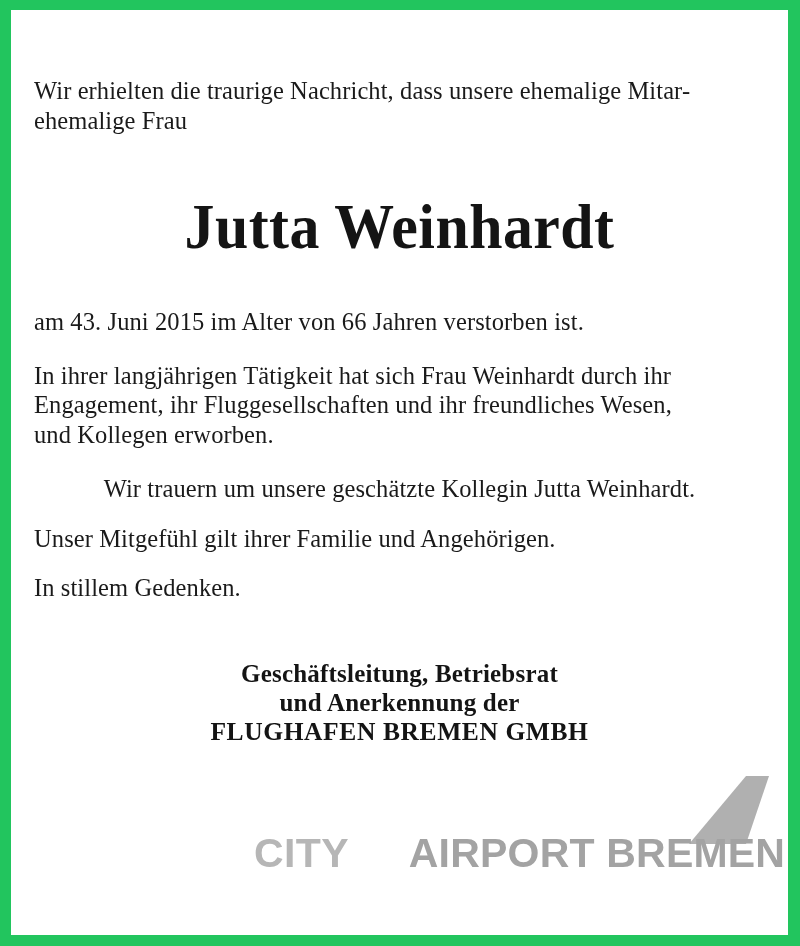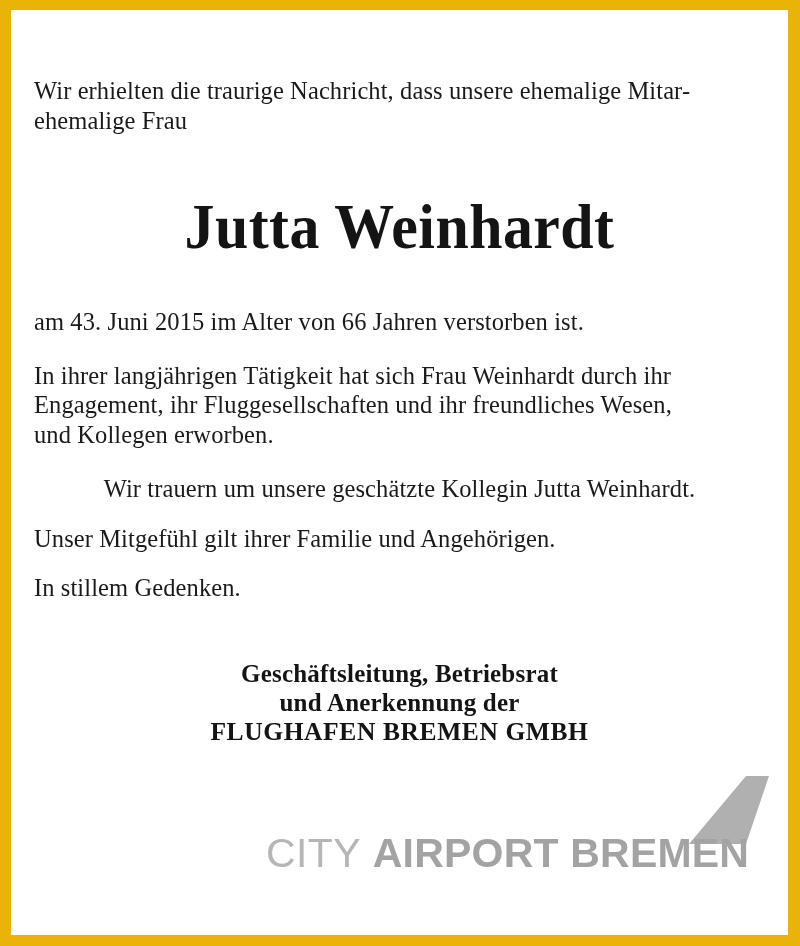--- a/index.html
+++ b/index.html
@@ -9,21 +9,21 @@
   }
   body {
     font-family: "Liberation Serif", "DejaVu Serif", serif;
   }
 
   .notice {
     position: relative;
     width: 800px;
     height: 946px;
     box-sizing: border-box;
-    background: #eab308;
+    background: #22c55e;
     overflow: hidden;
   }
 
   
   .card {
     position: absolute;
     left: 11px;
     top: 10px;
     right: 12px;
     bottom: 11px;
@@ -125,27 +125,27 @@
     left: 28px;
     bottom: 8px;
     font-family: "Liberation Sans", "DejaVu Sans", sans-serif;
     font-size: 41px;
     line-height: 44px;
     white-space: nowrap;
     letter-spacing: 0.4px;
   }
   .logo-city {
     color: #b6b6b6;
-    font-weight: normal;
-    margin-left: 12px;
+    font-weight: bold;
   }
   .logo-airport {
     color: #a3a3a3;
     font-weight: bold;
     letter-spacing: 0.2px;
+    margin-left: 48px;
   }
 </style>
 </head>
 <body>
 
 <div class="notice">
   <div class="card">
     <div class="content">
 
       <p class="intro">

